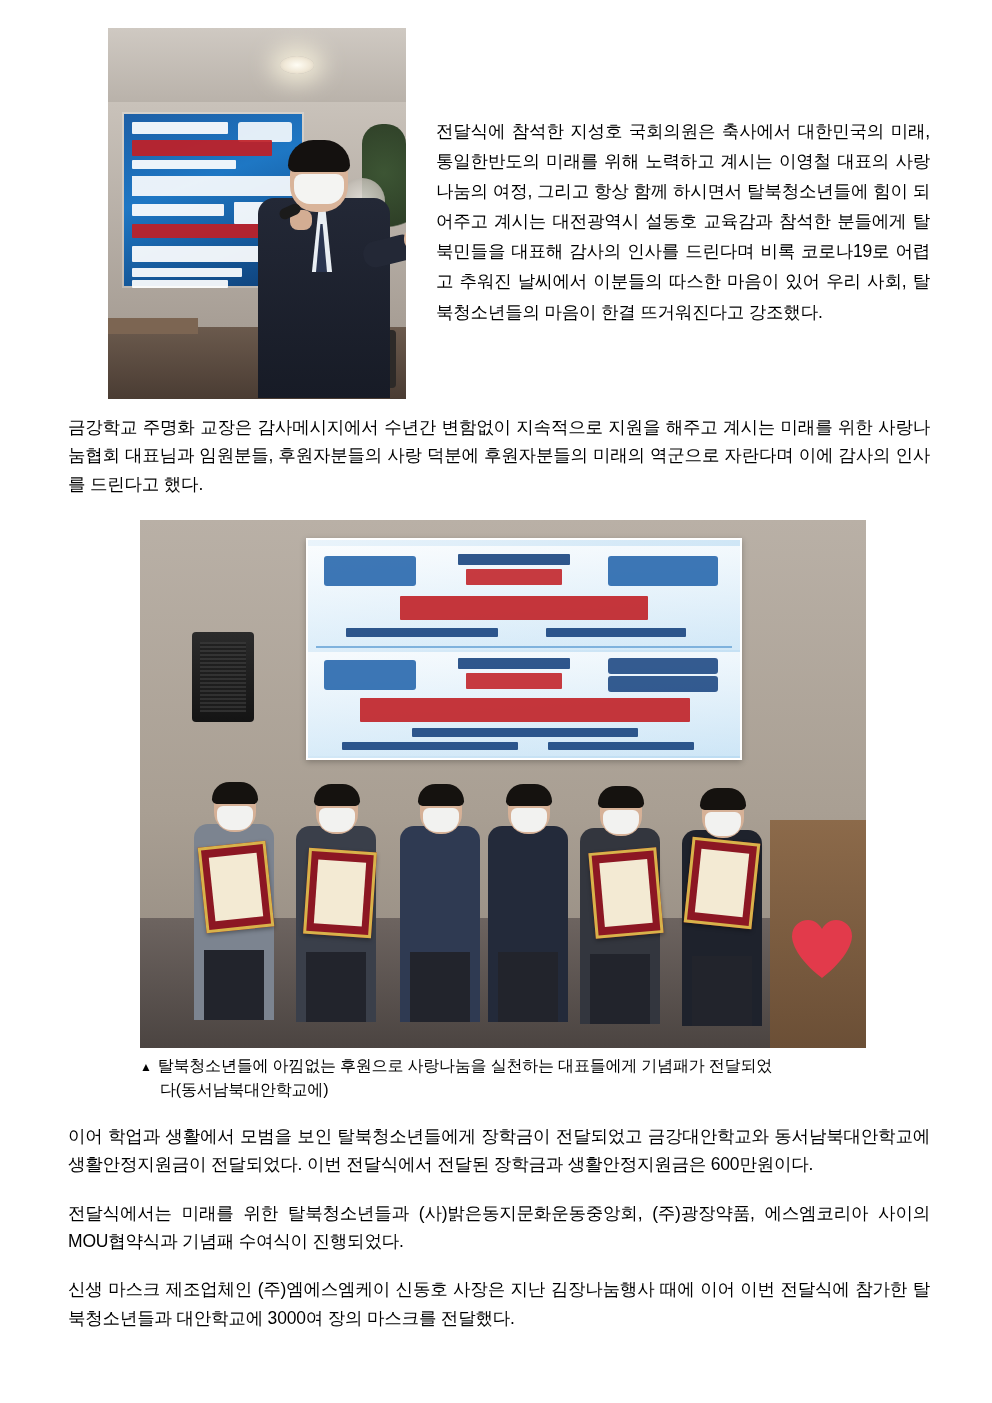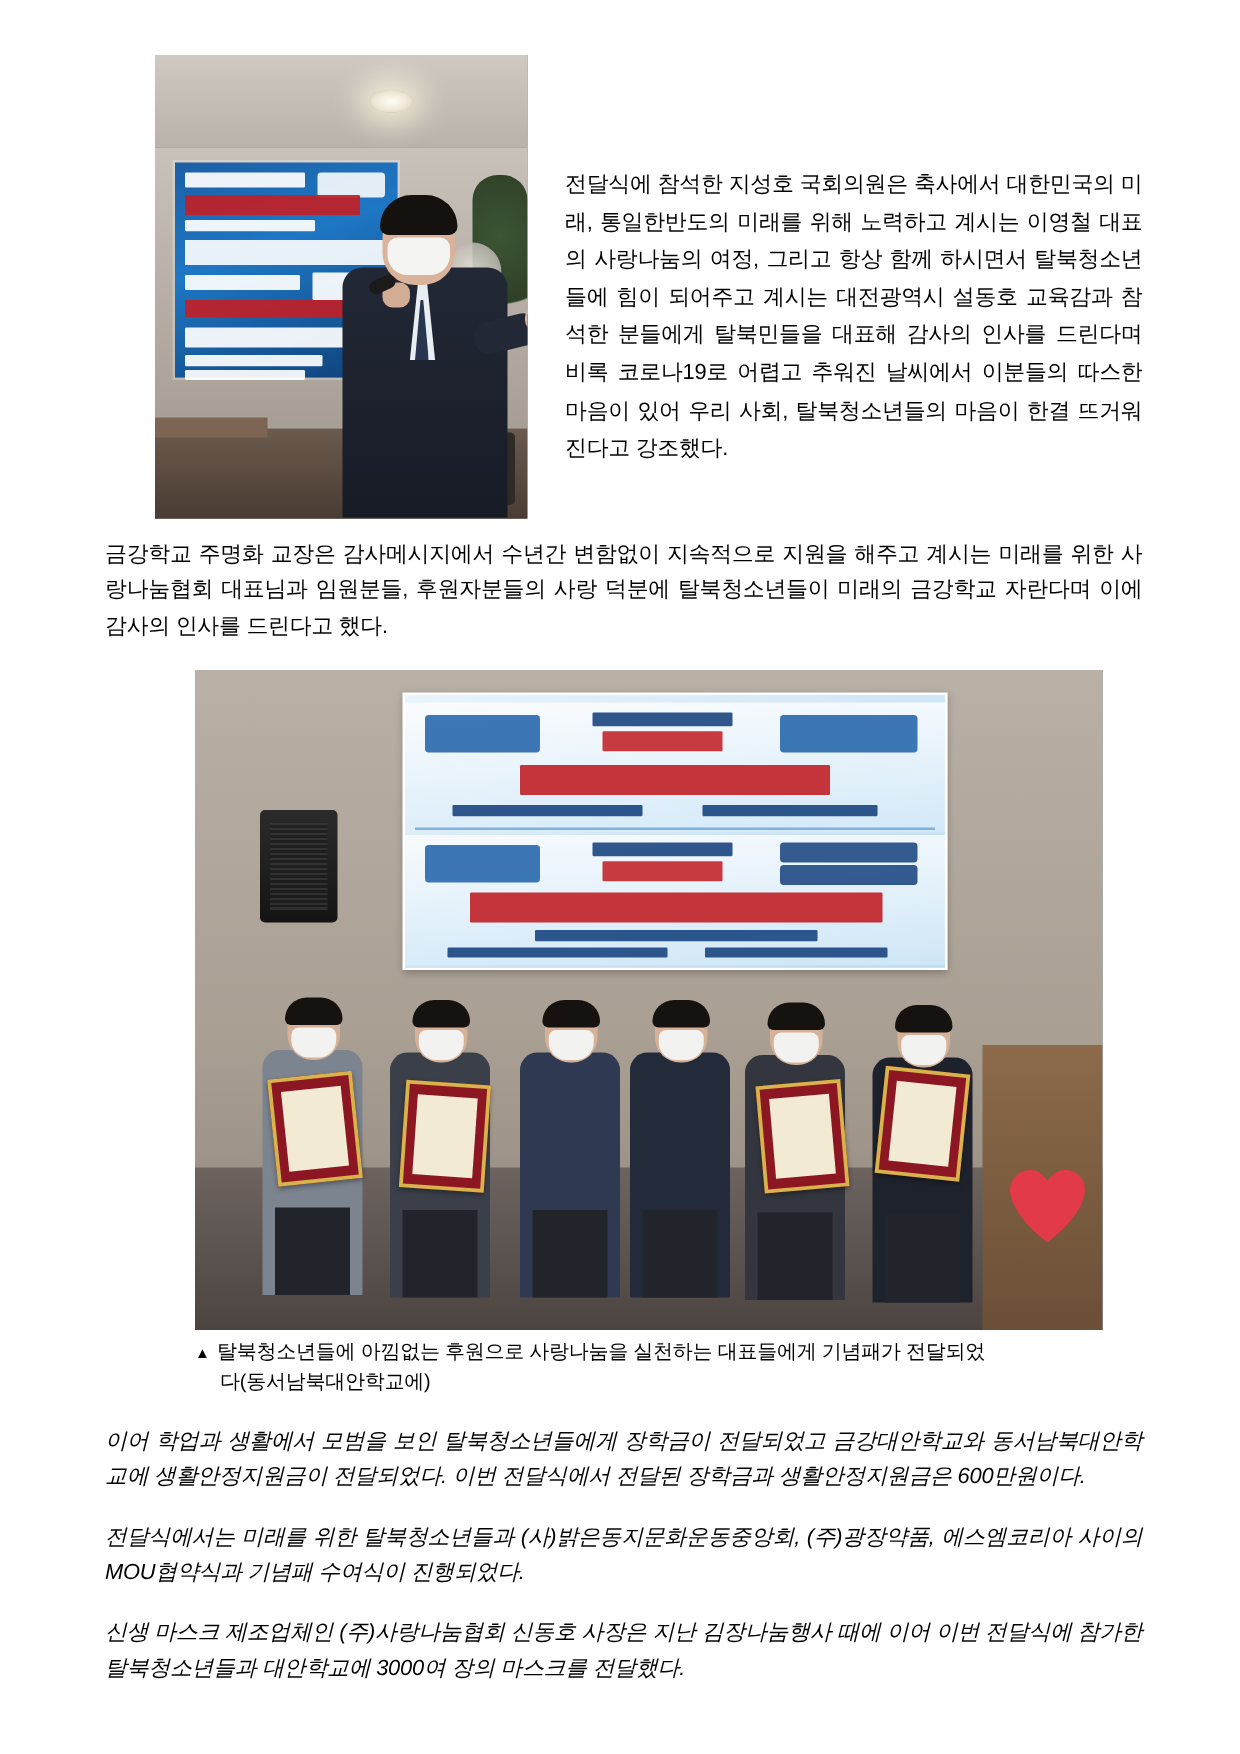--- a/index.html
+++ b/index.html
@@ -12,21 +12,21 @@
     height: 1403px;
     font-family: "Liberation Sans", "DejaVu Sans", sans-serif;
     color: #000000;
     position: relative;
     overflow: hidden;
   }
   .page {
     width: 992px;
     height: 1403px;
     position: relative;
-    padding: 16px;
+    padding: 0;
     box-sizing: border-box;
   }
 
   
   .top-block {
     display: flex;
     align-items: flex-start;
     padding: 28px 62px 0 108px;
     box-sizing: border-box;
   }
@@ -90,21 +90,20 @@
   }
   .caption .tri {
     display: inline-block;
     margin-right: 6px;
   }
   .cap-line2 {
     padding-left: 20px;
   }
   .after-caption {
     padding-top: 20px;
-    font-style: italic;
   }
 
   
   .p1-ceiling {
     position: absolute; left: 0; top: 0; width: 100%; height: 74px;
     background: linear-gradient(#cfc9c2, #b9b2aa);
   }
   .p1-light {
     position: absolute; left: 172px; top: 28px; width: 34px; height: 18px;
     border-radius: 50%;
@@ -328,21 +327,21 @@
       <div class="p1-hair"></div>
       <div class="p1-mask"></div>
       <div class="p1-mic-hand"></div>
       <div class="p1-mic"></div>
     </div>
 
     <div class="top-text">전달식에 참석한 지성호 국회의원은 축사에서 대한민국의 미래, 통일한반도의 미래를 위해 노력하고 계시는 이영철 대표의 사랑나눔의 여정, 그리고 항상 함께 하시면서 탈북청소년들에 힘이 되어주고 계시는 대전광역시 설동호 교육감과 참석한 분들에게 탈북민들을 대표해 감사의 인사를 드린다며 비록 코로나19로 어렵고 추워진 날씨에서 이분들의 따스한 마음이 있어 우리 사회, 탈북청소년들의 마음이 한결 뜨거워진다고 강조했다.</div>
   </div>
 
   <div class="p-after-photo1">
-    <p class="para">금강학교 주명화 교장은 감사메시지에서 수년간 변함없이 지속적으로 지원을 해주고 계시는 미래를 위한 사랑나눔협회 대표님과 임원분들, 후원자분들의 사랑 덕분에 탈북청소년들이 미래의 금강학교 자란다며 이에 감사의 인사를 드린다고 했다.</p>
+    <p class="para">금강학교 주명화 교장은 감사메시지에서 수년간 변함없이 지속적으로 지원을 해주고 계시는 미래를 위한 사랑나눔협회 대표님과 임원분들, 후원자분들의 사랑 덕분에 후원자분들의 미래의 역군으로 자란다며 이에 감사의 인사를 드린다고 했다.</p>
   </div>
 
   <div class="photo2-wrap">
     <div class="photo2">
       <div class="p2-wall"></div>
 
       <div class="p2-banner">
 
         <div class="bsec" style="top:6px; height:104px;"></div>
         <div class="bchip" style="left:16px;  top:16px; width:92px; height:30px;"></div>
@@ -427,16 +426,16 @@
   </div>
 
   <div class="caption">
     <span class="tri"></span><span>탈북청소년들에 아낌없는 후원으로 사랑나눔을 실천하는 대표들에게 기념패가 전달되었</span>
     <div class="cap-line2">다(동서남북대안학교에)</div>
   </div>
 
   <div class="body-bottom after-caption">
     <p class="para">이어 학업과 생활에서 모범을 보인 탈북청소년들에게 장학금이 전달되었고 금강대안학교와 동서남북대안학교에 생활안정지원금이 전달되었다. 이번 전달식에서 전달된 장학금과 생활안정지원금은 600만원이다.</p>
     <p class="para">전달식에서는 미래를 위한 탈북청소년들과 (사)밝은동지문화운동중앙회, (주)광장약품, 에스엠코리아 사이의 MOU협약식과 기념패 수여식이 진행되었다.</p>
-    <p class="para">신생 마스크 제조업체인 (주)사랑나눔협회 신동호 사장은 지난 김장나눔행사 때에 이어 이번 전달식에 참가한 탈북청소년들과 대안학교에 3000여 장의 마스크를 전달했다.</p>
+    <p class="para">신생 마스크 제조업체인 (주)엠에스엠케이 신동호 사장은 지난 김장나눔행사 때에 이어 이번 전달식에 참가한 탈북청소년들과 대안학교에 3000여 장의 마스크를 전달했다.</p>
   </div>
 
 </div>
 
 </body></html>

